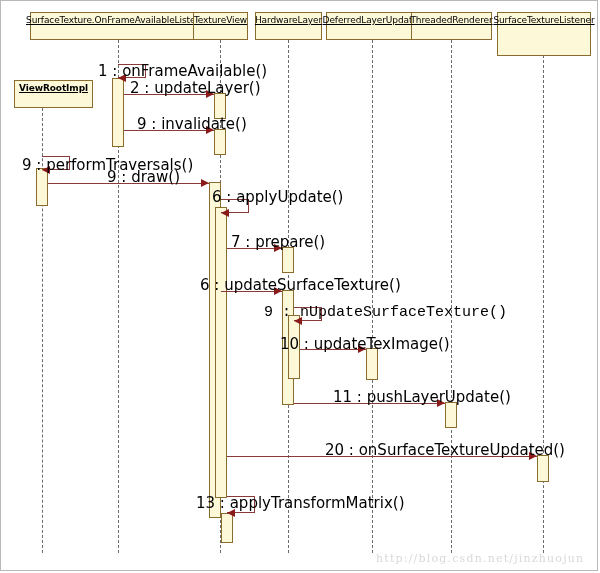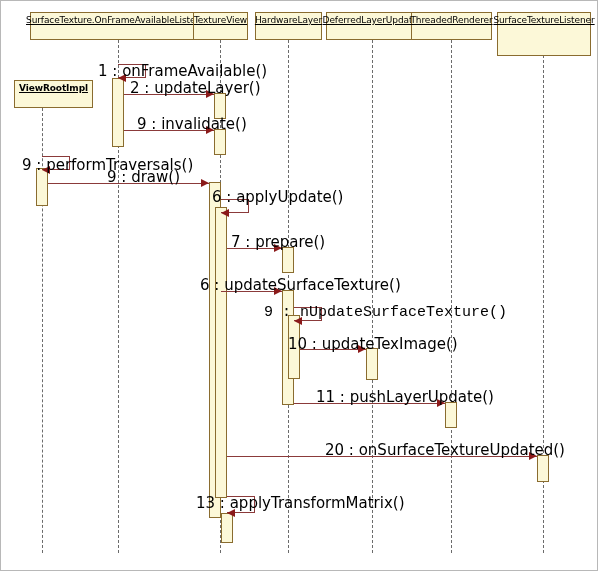--- a/index.html
+++ b/index.html
@@ -156,24 +156,24 @@
       <div class="msg-arrow right" style="top: 244px; left: 274px;"></div>
       <div class="msg-label" style="left: 231px; top: 237px;">7 : prepare()</div>
       <div class="msg-line" style="left: 221px; top: 291px; width: 61px;"></div>
       <div class="msg-arrow right" style="top: 287px; left: 274px;"></div>
       <div class="msg-label" style="left: 200px; top: 280px;">6 : updateSurfaceTexture()</div>
       <div class="selfcall" style="left: 294px; top: 307px; width: 28px; height: 14px;"></div>
       <div class="msg-arrow left" style="top: 317px; left: 294px;"></div>
       <div class="msg-label" style="left: 264px; top: 308px; font-family: Liberation Mono, monospace;">9 : nUpdateSurfaceTexture()</div>
       <div class="msg-line" style="left: 300px; top: 349px; width: 66px;"></div>
       <div class="msg-arrow right" style="top: 345px; left: 358px;"></div>
-      <div class="msg-label" style="left: 288px; top: 339px;">10 : updateTexImage()</div>
+      <div class="msg-label" style="left: 280px; top: 339px;">10 : updateTexImage()</div>
       <div class="msg-line" style="left: 294px; top: 403px; width: 151px;"></div>
       <div class="msg-arrow right" style="top: 399px; left: 437px;"></div>
-      <div class="msg-label" style="left: 316px; top: 392px; text-align: center;">11 : pushLayerUpdate()</div>
+      <div class="msg-label" style="left: 333px; top: 392px; text-align: center;">11 : pushLayerUpdate()</div>
       <div class="msg-line" style="left: 227px; top: 456px; width: 310px;"></div>
       <div class="msg-arrow right" style="top: 452px; left: 529px;"></div>
       <div class="msg-label" style="left: 325px; top: 445px;">20 : onSurfaceTextureUpdated()</div>
       <div class="selfcall" style="left: 227px; top: 496px; width: 28px; height: 17px;"></div>
       <div class="msg-arrow left" style="top: 509px; left: 227px;"></div>
       <div class="msg-label" style="left: 196px; top: 498px;">13 : applyTransformMatrix()</div>
     </div>
 
   <div id="participants-layer">
       <div class="participant-box" style="left: 14px; top: 80px; width: 79px; height: 28px; font-weight: bold;">
@@ -192,14 +192,15 @@
         <span class="participant-label">DeferredLayerUpdater</span>
       </div>
       <div class="participant-box" style="left: 411px; top: 12px; width: 81px; height: 28px;">
         <span class="participant-label">ThreadedRenderer</span>
       </div>
       <div class="participant-box" style="left: 497px; top: 12px; width: 94px; height: 44px;">
         <span class="participant-label">SurfaceTextureListener</span>
       </div>
     </div>
 
+  <div class="watermark" style="left: 376px; top: 552px;">http://blog.csdn.net/jinzhuojun</div>
 
 </div>
 
 </body></html>

